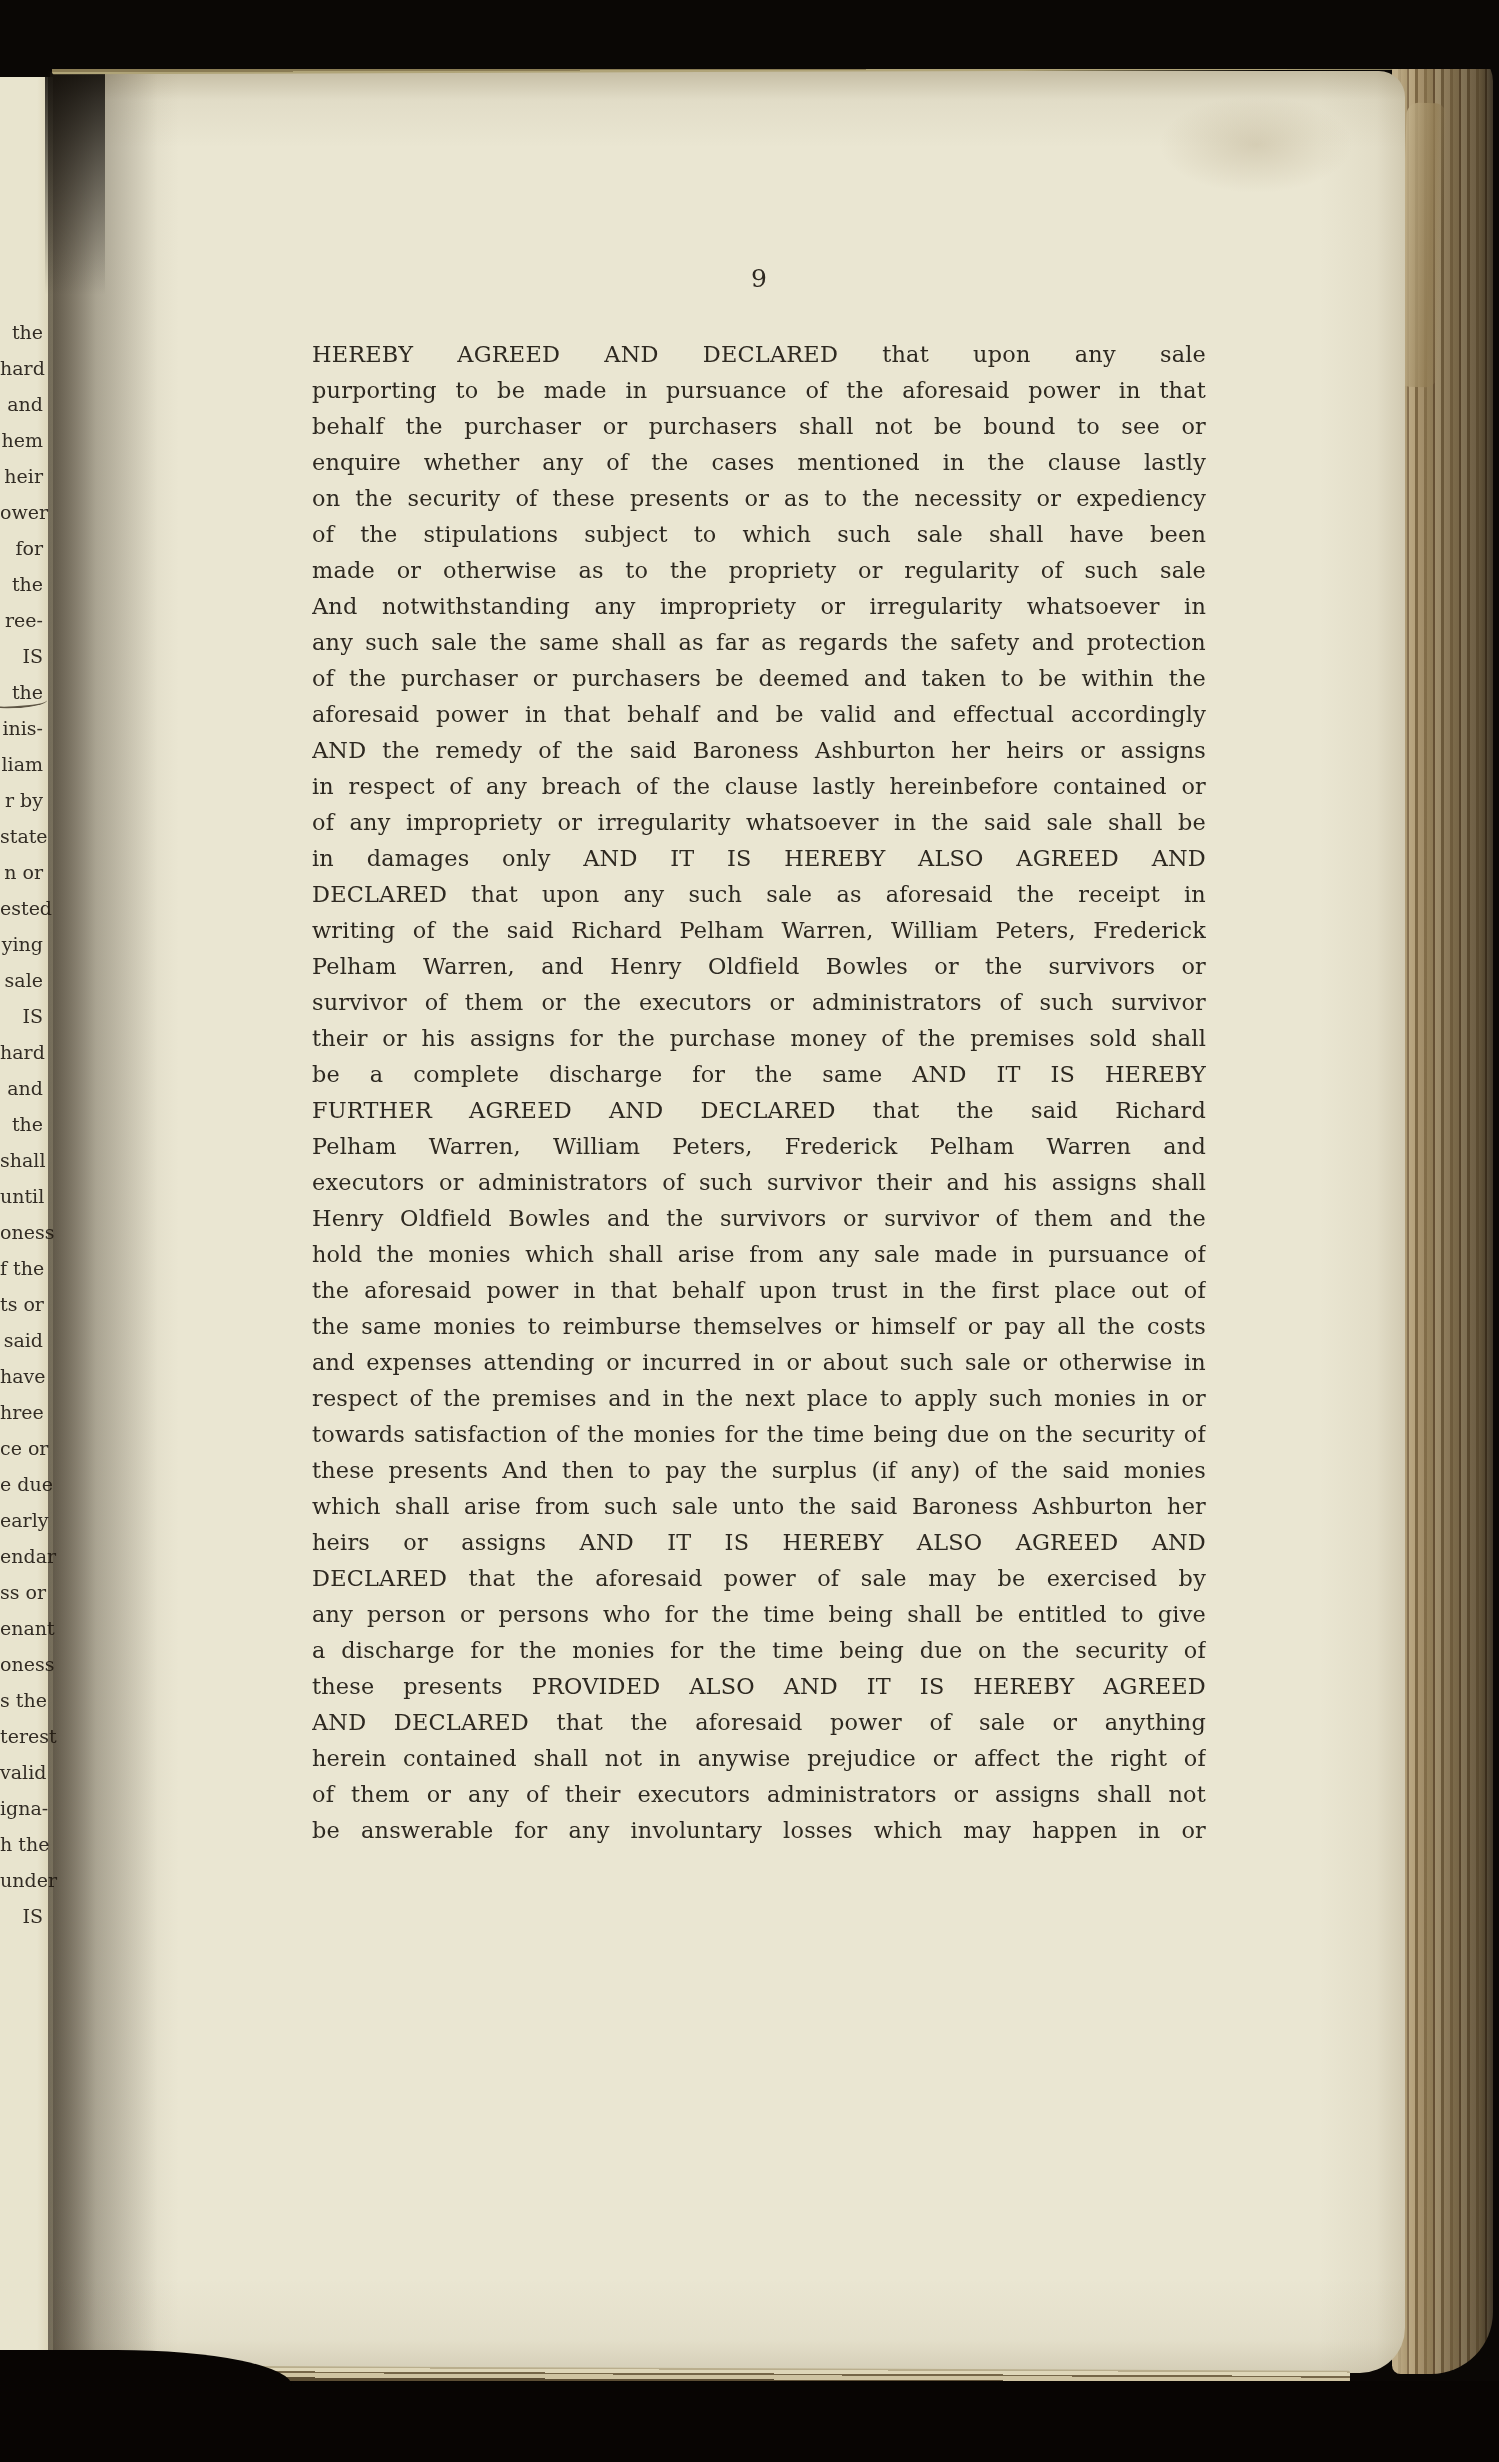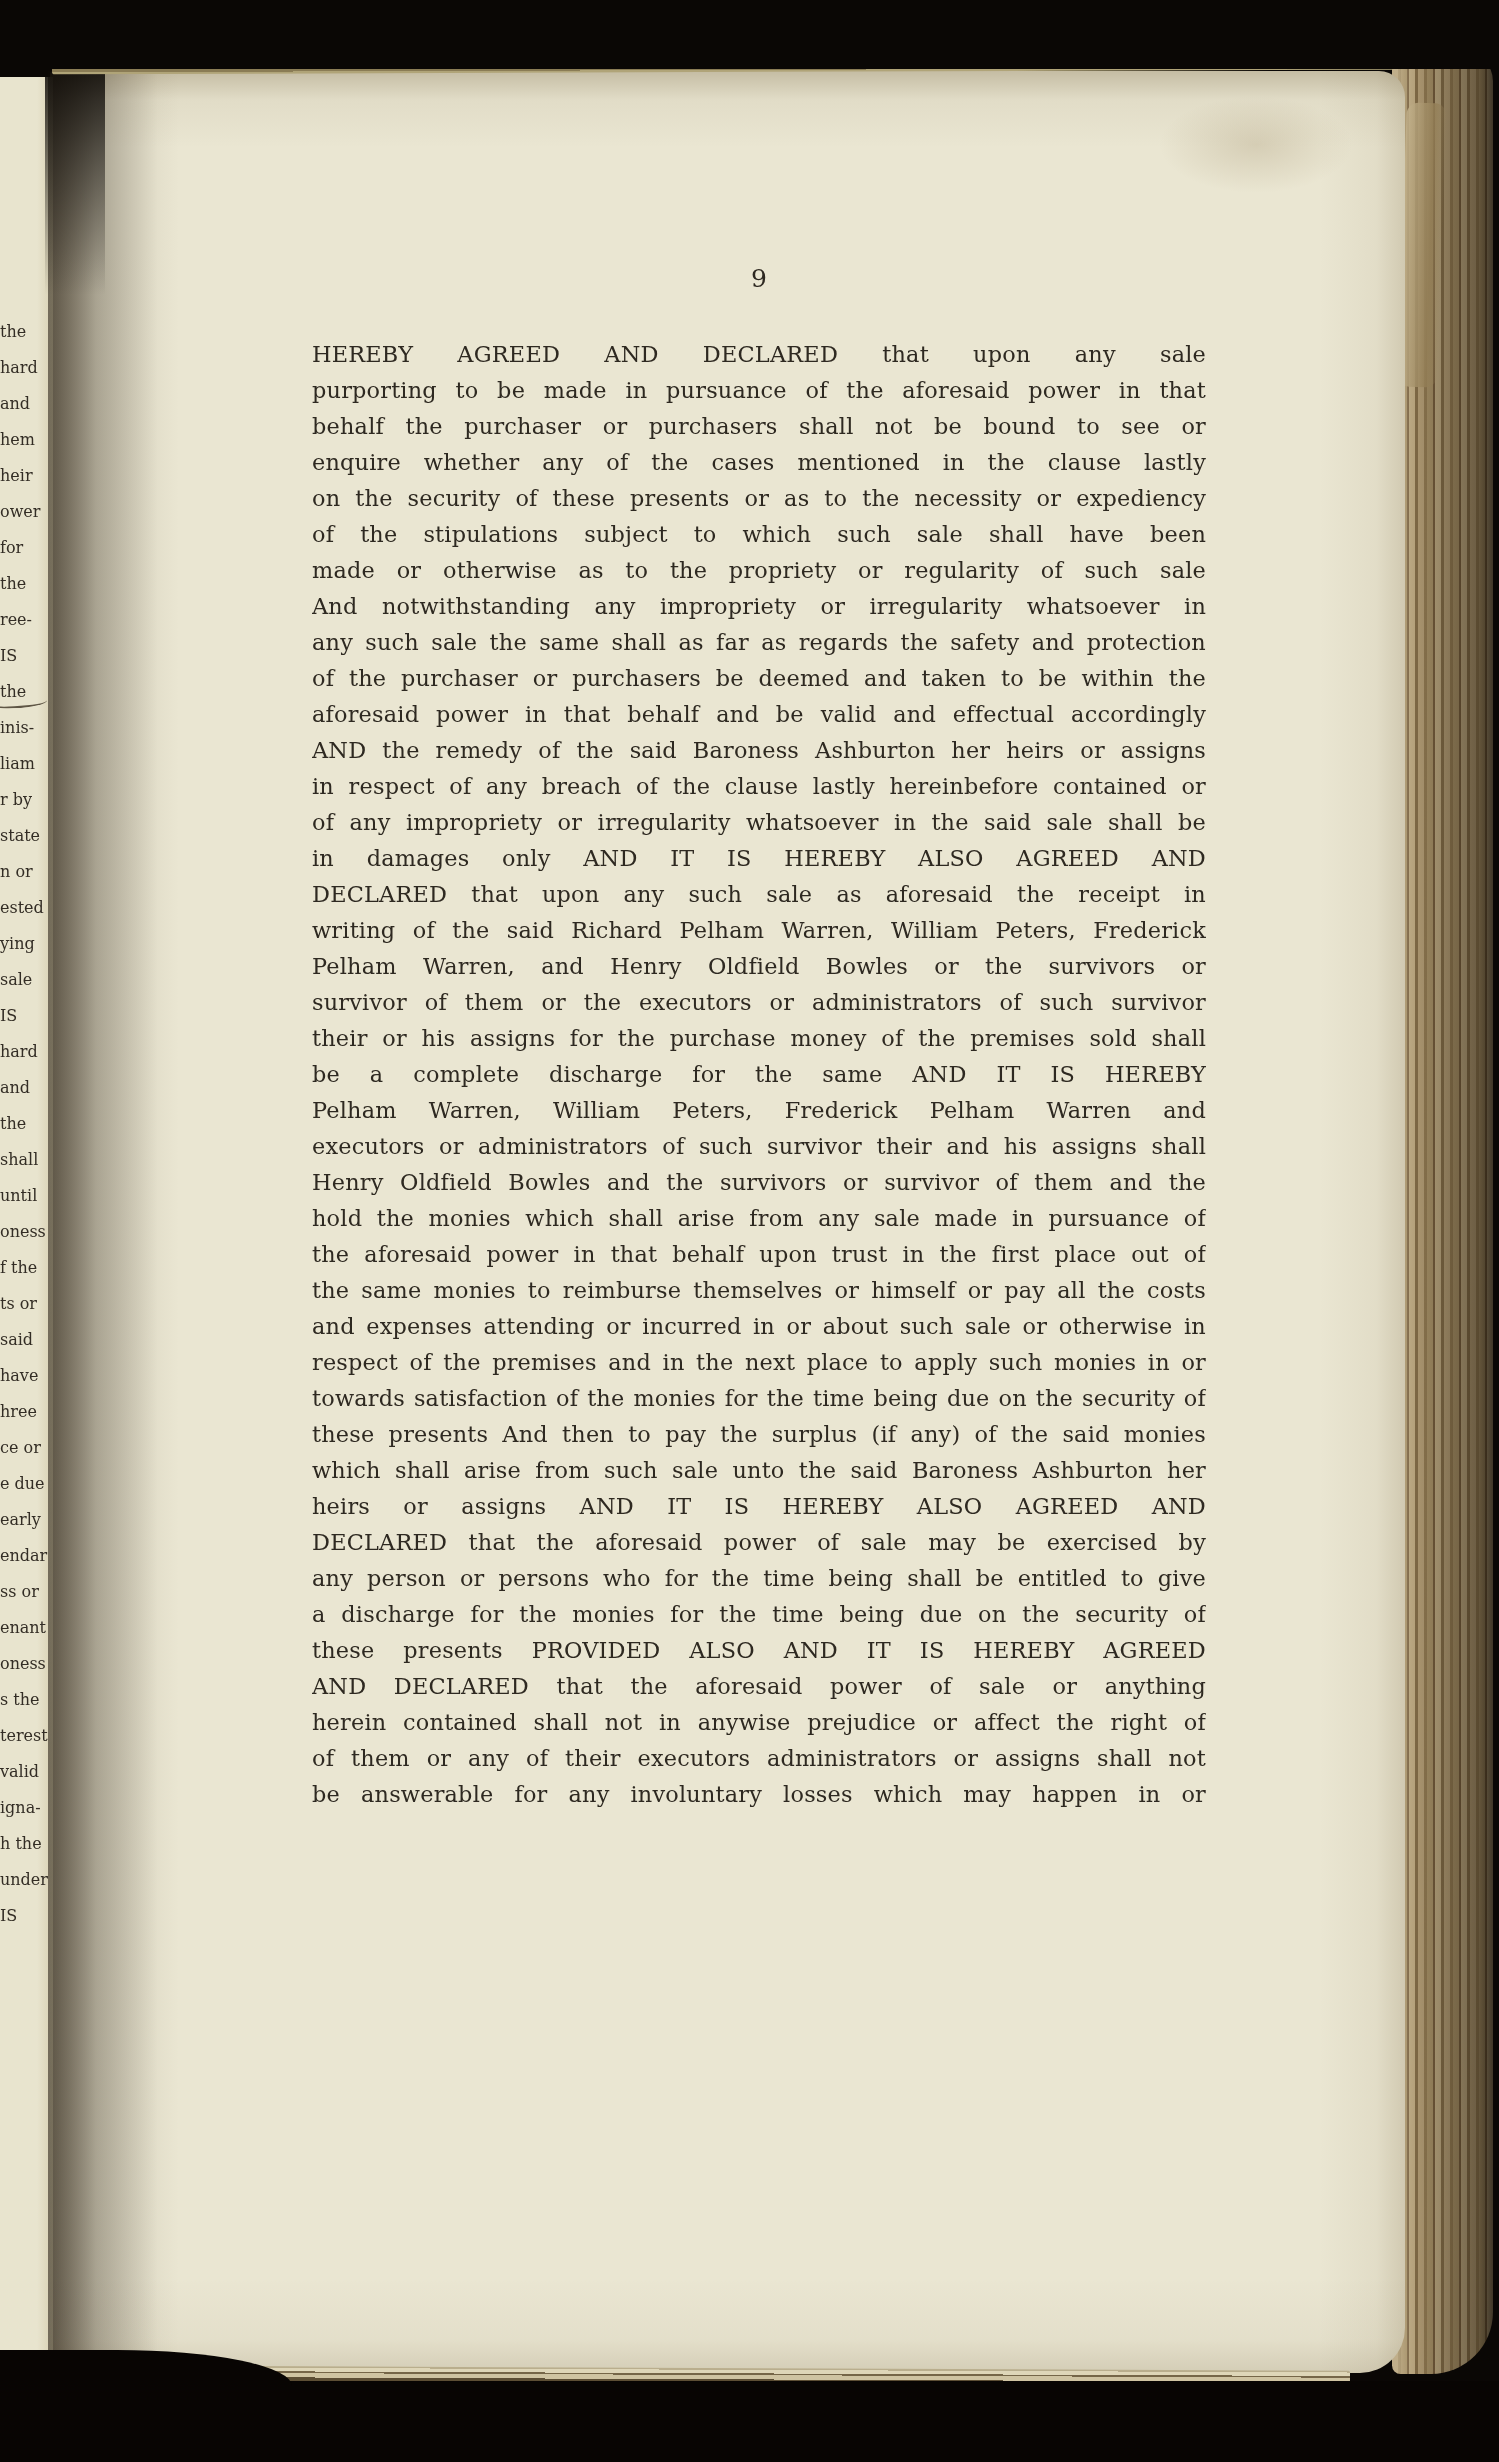--- a/index.html
+++ b/index.html
@@ -76,22 +76,22 @@
     text-align:center; font-size:25px; color:#2e2921;
   }
   .text-block { position:absolute; left:262px; top:257px; width:894px;margin-top:8px; }
   .line {
     height:36px; line-height:36px; font-size:22.4px; color:#2e2921;
     text-align:justify; text-align-last:justify; text-justify:inter-word;
     letter-spacing:0.2px; overflow:hidden; white-space:nowrap;
   }
   .margin-fragments { position:absolute; left:0; top:237px; width:43px; }
   .frag {
-    height:36px; line-height:36px; font-size:16px; color:#332d25;
-    text-align:left; white-space:nowrap;
+    height:36px; line-height:36px; font-size:19px; color:#332d25;
+    text-align:right; white-space:nowrap;
   }
   .frag.marked { position:relative; }
   .frag.marked::after {
     content:""; position:absolute; left:-5.2px; right:-3.4px; bottom:2.6px; height:7.7px;
     border-bottom:2.6px solid rgba(60,50,35,.8);
     border-radius:0 0 70% 40%; transform:rotate(-3deg);
   }
 </style>
 </head>
 <body>
@@ -118,20 +118,21 @@
         <div class="line">AND the remedy of the said Baroness Ashburton her heirs or assigns</div>
         <div class="line">in respect of any breach of the clause lastly hereinbefore contained or</div>
         <div class="line">of any impropriety or irregularity whatsoever in the said sale shall be</div>
         <div class="line">in damages only AND IT IS HEREBY ALSO AGREED AND</div>
         <div class="line">DECLARED that upon any such sale as aforesaid the receipt in</div>
         <div class="line">writing of the said Richard Pelham Warren, William Peters, Frederick</div>
         <div class="line">Pelham Warren, and Henry Oldfield Bowles or the survivors or</div>
         <div class="line">survivor of them or the executors or administrators of such survivor</div>
         <div class="line">their or his assigns for the purchase money of the premises sold shall</div>
         <div class="line">be a complete discharge for the same AND IT IS HEREBY</div>
+        <div class="line">FURTHER AGREED AND DECLARED that the said Richard</div>
         <div class="line">Pelham Warren, William Peters, Frederick Pelham Warren and</div>
         <div class="line">executors or administrators of such survivor their and his assigns shall</div>
         <div class="line">Henry Oldfield Bowles and the survivors or survivor of them and the</div>
         <div class="line">hold the monies which shall arise from any sale made in pursuance of</div>
         <div class="line">the aforesaid power in that behalf upon trust in the first place out of</div>
         <div class="line">the same monies to reimburse themselves or himself or pay all the costs</div>
         <div class="line">and expenses attending or incurred in or about such sale or otherwise in</div>
         <div class="line">respect of the premises and in the next place to apply such monies in or</div>
         <div class="line">towards satisfaction of the monies for the time being due on the security of</div>
         <div class="line">these presents And then to pay the surplus (if any) of the said monies</div>

